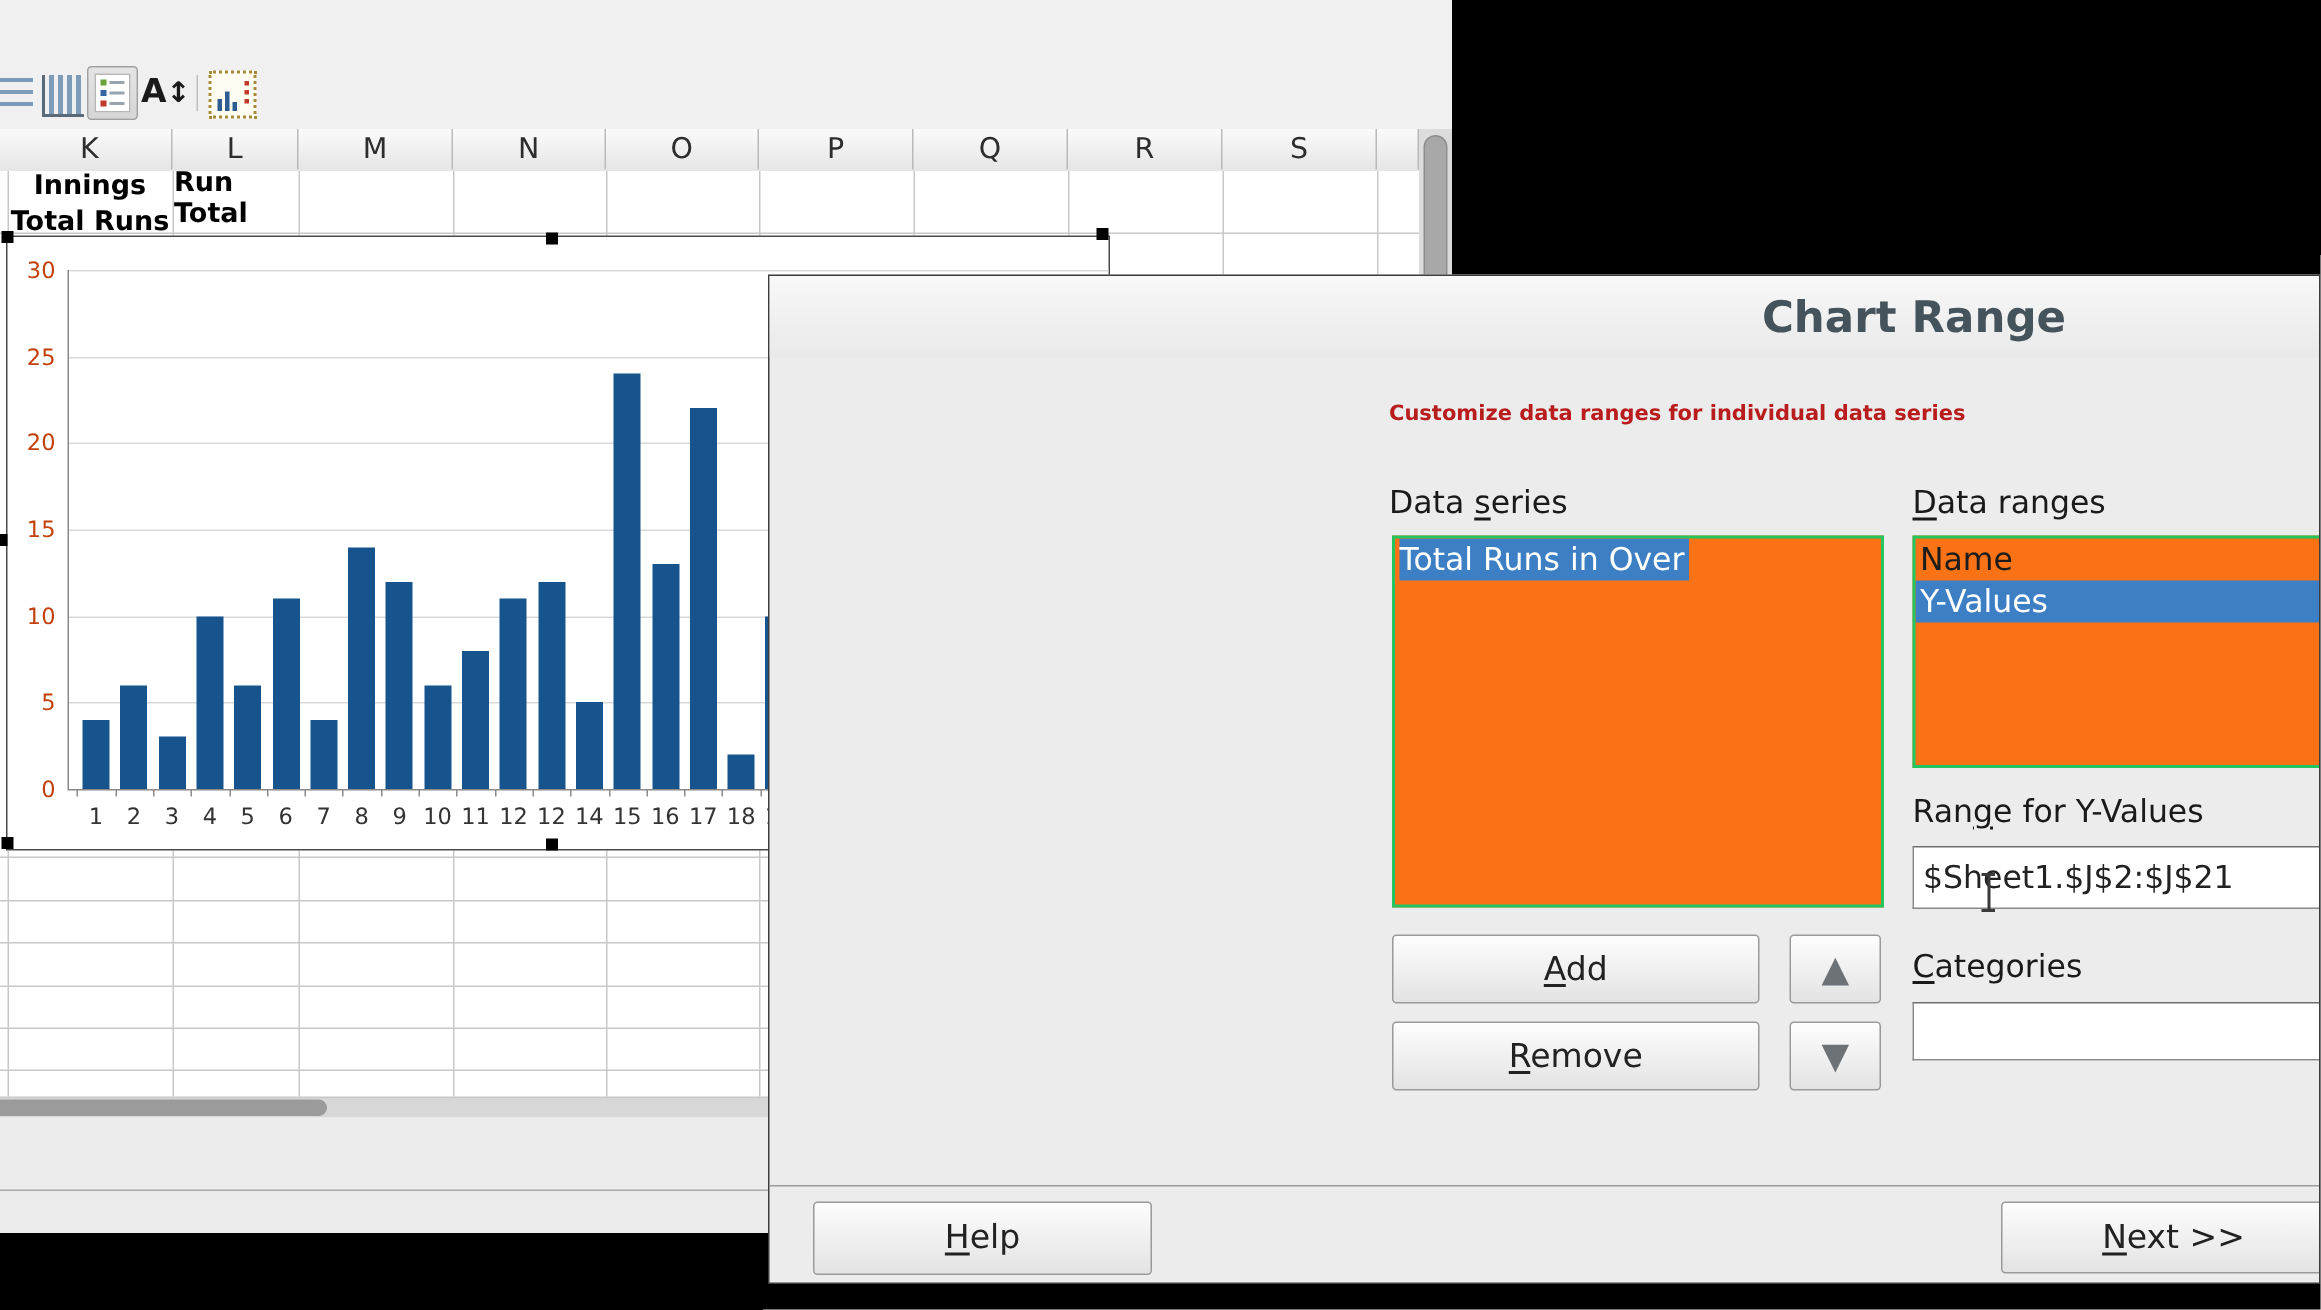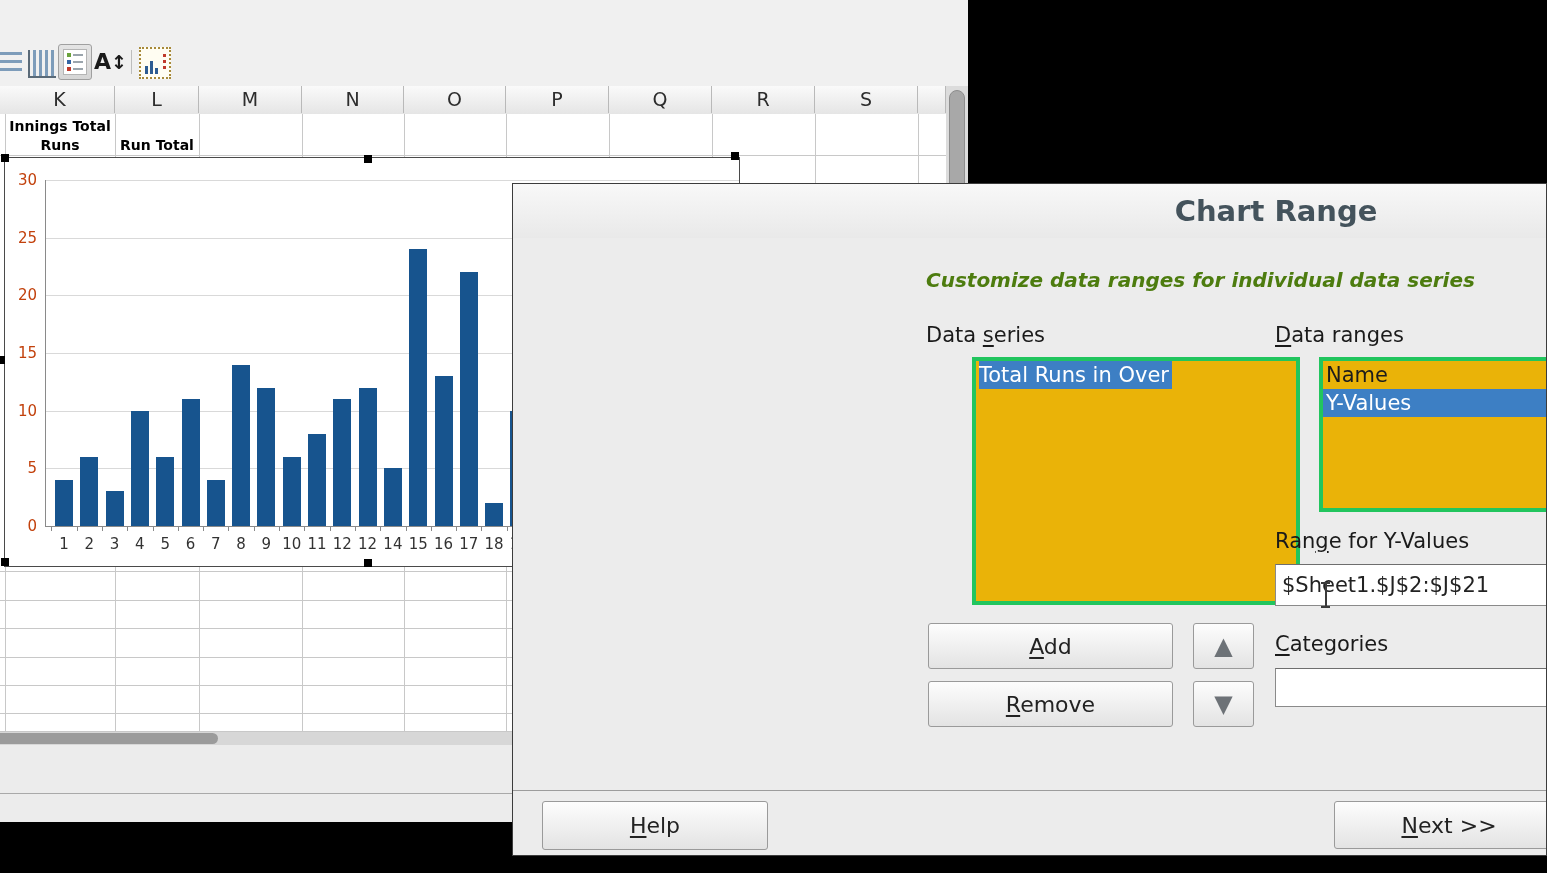--- a/index.html
+++ b/index.html
@@ -32,21 +32,21 @@
   #ic-charttype .rdot{position:absolute;right:3px;width:3px;height:3px;background:#c0392b;}
   
   #colheaders{position:absolute;left:0;top:86px;width:946px;height:28px;
      background:linear-gradient(#fafafa,#e5e5e5);border-bottom:1px solid #8f8f8f;}
   .colhead{position:absolute;top:0;height:27px;border-right:1px solid #b9b9b9;
      text-align:center;font-size:19px;line-height:27px;color:#2d2d2d;}
   
   #cells{position:absolute;left:0;top:114px;width:946px;height:618px;background:#fff;}
   .vline{position:absolute;width:1px;background:#c8c8c8;}
   .hline{position:absolute;height:1px;background:#c8c8c8;}
-  .cellttxt{position:absolute;font-weight:bold;font-size:14px;color:#000;}
+  .cellttxt{position:absolute;font-weight:bold;font-size:18px;color:#000;}
   #cellK1{left:6px;top:116px;width:108px;height:40px;display:flex;align-items:center;
      justify-content:center;text-align:center;line-height:1.35;}
   #cellL1{left:116px;top:116px;width:82px;height:40px;display:flex;align-items:flex-end;
      justify-content:center;padding-bottom:3px;box-sizing:border-box;}
   
   #chart-object{position:absolute;left:4px;top:157px;width:736px;height:410px;background:#fff;
      border:1px solid #4a4a4a;box-sizing:border-box;}
   #plot{position:absolute;left:0;top:0;width:100%;height:100%;}
   .gline{position:absolute;height:1px;background:#d9d9d9;}
   .gline.axis{background:#8a8a8a;}
@@ -73,30 +73,30 @@
      font-size:29px;font-weight:bold;color:#44535c;white-space:nowrap;}
   #steps-panel{position:absolute;left:4px;top:55px;width:384px;height:551px;background:#fff;
      border-right:1px solid #9c9c9c;box-sizing:border-box;}
   #steps-rule{position:absolute;left:19px;top:22px;width:367px;height:2px;background:#141414;}
   #steps-h{position:absolute;left:19px;top:30px;font-size:21px;font-weight:bold;color:#111;
      text-decoration:underline;text-decoration-thickness:2px;text-underline-offset:4px;}
   #steps-list{position:absolute;left:19px;top:97px;}
   .step-item{font-size:21px;color:#222e38;line-height:29px;margin-bottom:9px;width:fit-content;
      padding:0 10px 1px 2px;white-space:nowrap;}
   .step-item.active{background:#3d7fc4;color:#fff;}
-  #subtitle{position:absolute;left:413px;top:84px;font-size:20px;font-weight:bold;color:#4d7c0f;
-     white-space:nowrap;font-style:italic;}
+  #subtitle{position:absolute;left:413px;top:84px;font-size:14px;font-weight:bold;color:#b91c1c;
+     white-space:nowrap;}
   .dlabel{position:absolute;font-size:21px;color:#1a1a1a;white-space:nowrap;}
   .dlabel u{text-underline-offset:3px;}
   #lbl-series{left:413px;top:139px;}
   #lbl-ranges{left:762px;top:139px;}
   #lbl-range-y{left:762px;top:345px;}
   #lbl-categories{left:762px;top:448px;}
-  .listbox{position:absolute;background:#eab308;border:4px solid #22c55e;box-sizing:border-box;
-     overflow:hidden;margin-left:44px;}
+  .listbox{position:absolute;background:#f97316;border:2px solid #22c55e;box-sizing:border-box;
+     overflow:hidden;}
   #series-box{left:415px;top:173px;width:328px;height:248px;}
   #ranges-box{left:762px;top:173px;width:292px;height:155px;}
   .lb-row{height:28px;line-height:28px;font-size:21px;color:#1c1c1c;padding-left:3px;
      white-space:nowrap;}
   .lb-row.sel{background:#3d7fc4;color:#fff;}
   .lb-row .hl{display:inline-block;background:#3d7fc4;color:#fff;padding-right:3px;}
   .dinput{position:absolute;background:#fff;border:1px solid #8a8a8a;border-top-color:#6e6e6e;
      font-family:"DejaVu Sans",sans-serif;font-size:21px;color:#222;padding:0 0 0 6px;
      box-sizing:border-box;outline:none;}
   #range-input{left:762px;top:380px;width:290px;height:42px;}

